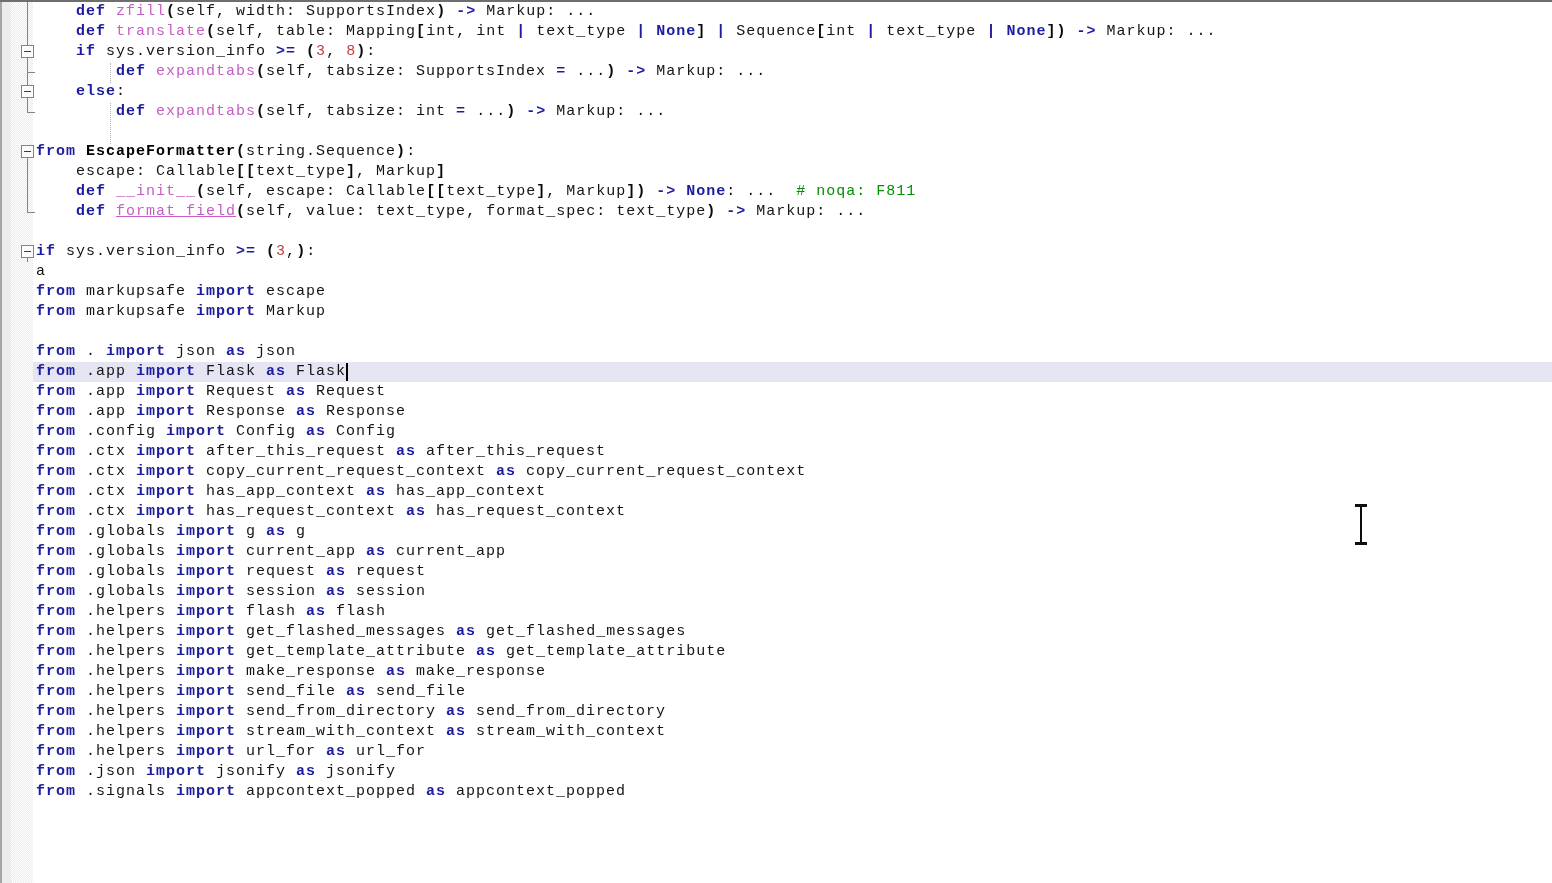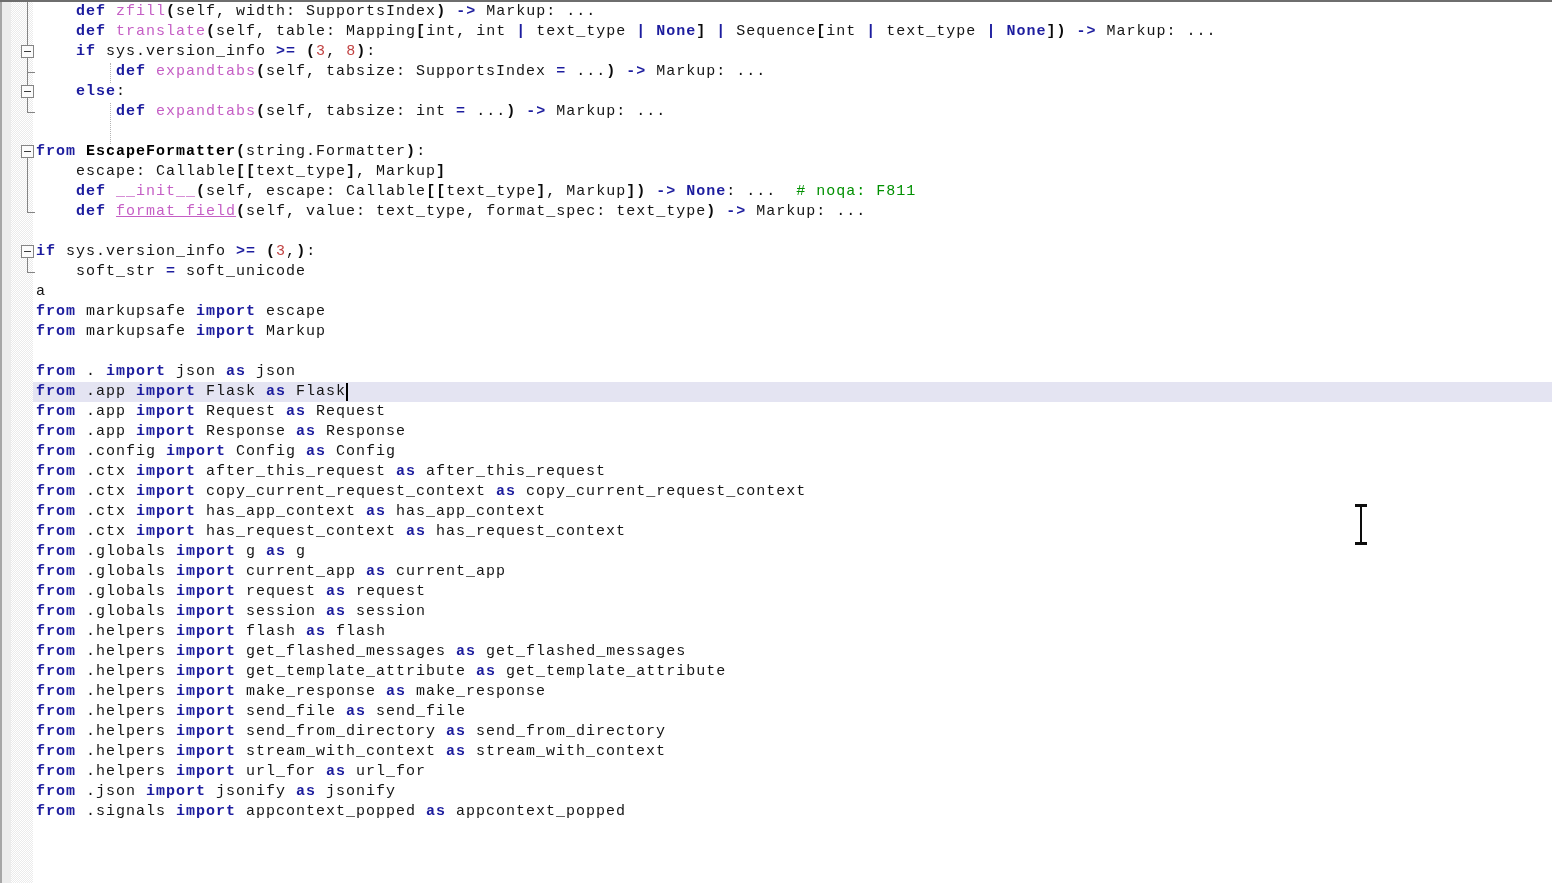--- a/index.html
+++ b/index.html
@@ -95,21 +95,21 @@
         <div class="gutter"></div>
         <div class="code"></div>
       </div>
       <div class="line">
         <div class="gutter">
           <div class="gv" style="top: 16px; height: 4px;"></div>
           <div class="gbox">
             <i></i>
           </div>
         </div>
-        <div class="code"><span class="t-k">from</span><span class="t-p"> </span><span class="t-cl">EscapeFormatter</span><span class="t-b">(</span><span class="t-p">string.Formatter</span><span class="t-b">)</span><span class="t-p">:</span></div>
+        <div class="code"><span class="t-k">from</span><span class="t-p"> </span><span class="t-cl">EscapeFormatter</span><span class="t-b">(</span><span class="t-p">string.Sequence</span><span class="t-b">)</span><span class="t-p">:</span></div>
       </div>
       <div class="line">
         <div class="gutter">
           <div class="gv" style="top: 0px; height: 20px;"></div>
         </div>
         <div class="code"><span class="t-p">    escape: Callable</span><span class="t-b">[[</span><span class="t-p">text_type</span><span class="t-b">]</span><span class="t-p">, Markup</span><span class="t-b">]</span></div>
       </div>
       <div class="line">
         <div class="gutter">
           <div class="gv" style="top: 0px; height: 20px;"></div>
@@ -128,27 +128,20 @@
         <div class="code"></div>
       </div>
       <div class="line">
         <div class="gutter">
           <div class="gv" style="top: 16px; height: 4px;"></div>
           <div class="gbox">
             <i></i>
           </div>
         </div>
         <div class="code"><span class="t-k">if</span><span class="t-p"> sys.version_info </span><span class="t-k">&gt;=</span><span class="t-p"> </span><span class="t-b">(</span><span class="t-n">3</span><span class="t-p">,</span><span class="t-b">)</span><span class="t-p">:</span></div>
-      </div>
-      <div class="line">
-        <div class="gutter">
-          <div class="gv" style="top: 0px; height: 11px;"></div>
-          <div class="gt"></div>
-        </div>
-        <div class="code"><span class="t-p">    soft_str </span><span class="t-k">=</span><span class="t-p"> soft_unicode</span></div>
       </div>
       <div class="line">
         <div class="gutter"></div>
         <div class="code"><span class="t-p">a</span></div>
       </div>
       <div class="line">
         <div class="gutter"></div>
         <div class="code"><span class="t-k">from</span><span class="t-p"> markupsafe </span><span class="t-k">import</span><span class="t-p"> escape</span></div>
       </div>
       <div class="line">

